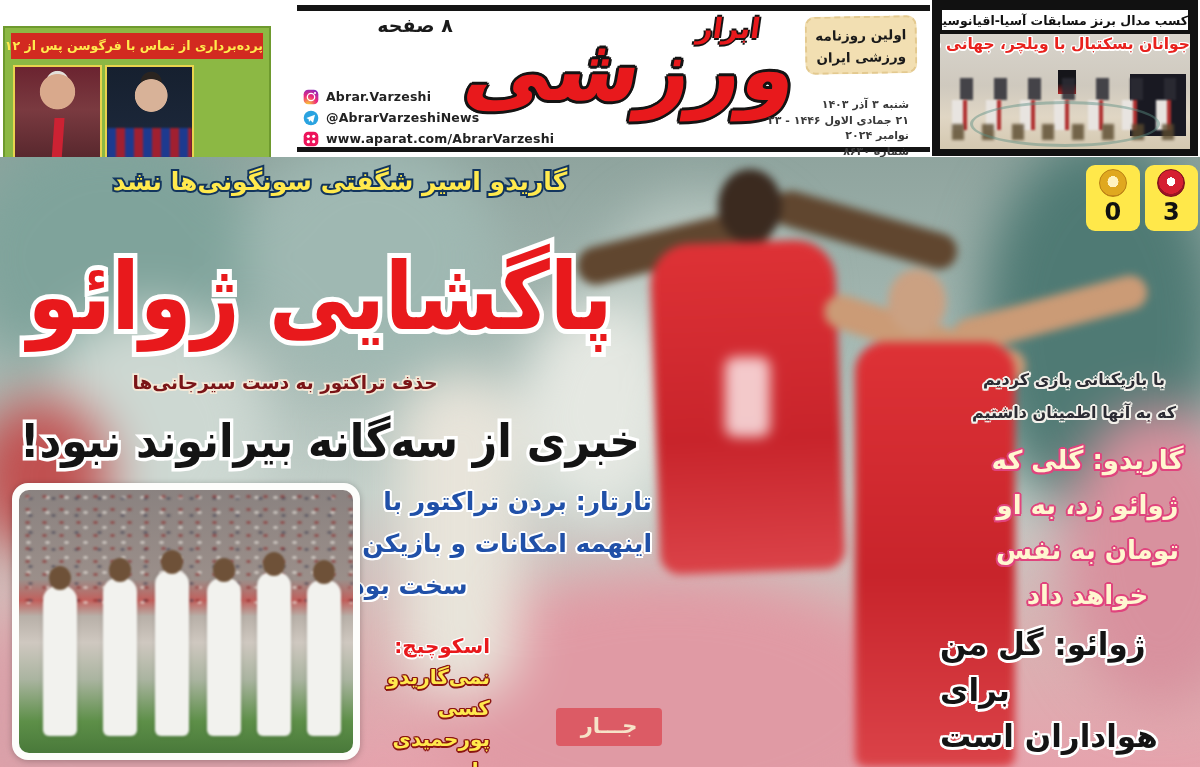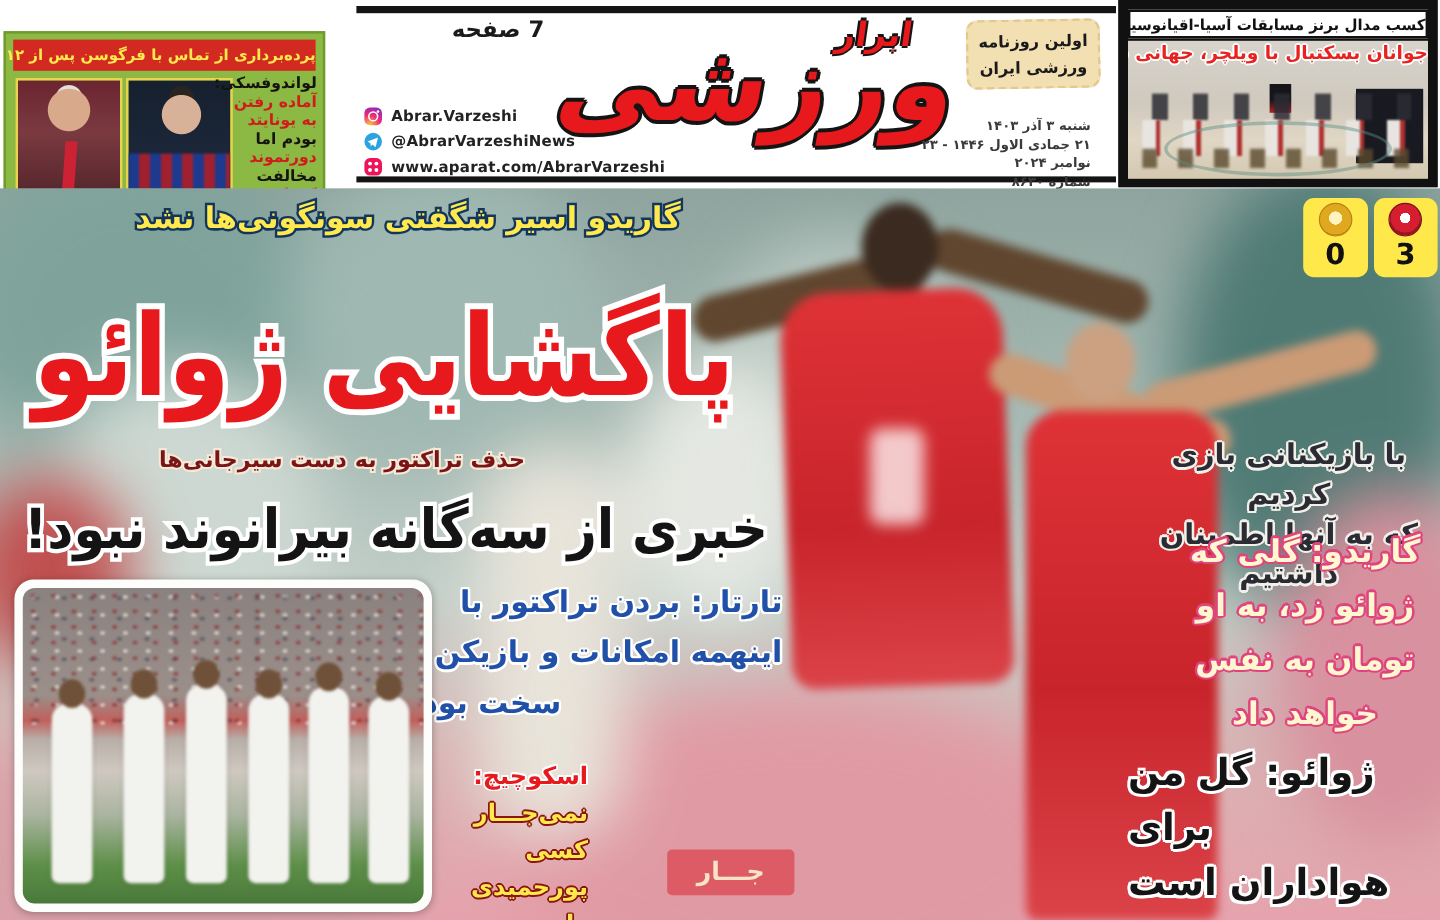--- a/index.html
+++ b/index.html
@@ -79,21 +79,21 @@
   .score-card { flex:1; background:#ffe84a; border-radius:9px; text-align:center; padding-top:4px; }
   .club-logo { width:28px; height:28px; border-radius:50%; margin:0 auto; }
   .club-logo.gold { background:radial-gradient(circle at 50% 45%, #fff3c0 0 28%, #e0a81f 29% 70%, #c8881a 71% 100%); border:1px solid #b87f14; }
   .club-logo.red { background:radial-gradient(circle at 50% 45%, #fff 0 22%, #d51f30 23% 62%, #9d1424 63% 100%); border:1px solid #7c0f1c; }
   .score-num { font-size:24px; font-weight:bold; color:#111; line-height:30px; }
 
   svg text { font-family:"DejaVu Sans", sans-serif; font-weight:bold; direction:rtl; }
   .svgtxt { position:absolute; overflow:visible; }
 
   .quote { position:absolute; direction:rtl; font-weight:bold; }
-  .q-trust { left:950px; top:206px; width:248px; text-align:center; font-size:24px; line-height:33px; color:#2b2b33;
+  .q-trust { left:950px; top:206px; width:248px; text-align:center; font-size:16px; line-height:33px; color:#2b2b33;
       text-shadow:2px 0 0 #f2f0ea,-2px 0 0 #f2f0ea,0 2px 0 #f2f0ea,0 -2px 0 #f2f0ea,1.5px 1.5px 0 #f2f0ea,-1.5px 1.5px 0 #f2f0ea,1.5px -1.5px 0 #f2f0ea,-1.5px -1.5px 0 #f2f0ea; }
   .q-garrido { left:980px; top:281px; width:215px; text-align:center; font-size:26px; line-height:45px; color:#fff7d0;
       text-shadow:2px 0 0 #e0447e,-2px 0 0 #e0447e,0 2px 0 #e0447e,0 -2px 0 #e0447e,1.5px 1.5px 0 #e0447e,-1.5px 1.5px 0 #e0447e,1.5px -1.5px 0 #e0447e,-1.5px -1.5px 0 #e0447e; }
   .q-tartar { left:352px; top:324px; width:300px; font-size:25px; line-height:42px; color:#2050a8; text-align:right;
       text-shadow:2px 0 0 #fff,-2px 0 0 #fff,0 2px 0 #fff,0 -2px 0 #fff,1.5px 1.5px 0 #fff,-1.5px 1.5px 0 #fff,1.5px -1.5px 0 #fff,-1.5px -1.5px 0 #fff; }
   .q-tartar .last { text-align:left; }
   .q-skocic { left:370px; top:474px; width:120px; font-size:20px; line-height:31px; text-align:right; }
   .q-skocic .sk-red { color:#e8191c;
       text-shadow:1.5px 0 0 #fff,-1.5px 0 0 #fff,0 1.5px 0 #fff,0 -1.5px 0 #fff,1px 1px 0 #fff,-1px 1px 0 #fff,1px -1px 0 #fff,-1px -1px 0 #fff; }
   .q-skocic .sk-yellow { color:#ffe94d;
@@ -122,32 +122,23 @@
   <div class="header">
     <div class="rule rule-top"></div>
     <div class="rule rule-bottom"></div>
 
     <div class="leftbox">
       <div class="leftbox-title">پرده‌برداری از تماس با فرگوسن پس از ۱۲ سال</div>
       <div class="lb-photo ferguson"></div>
       <div class="lb-photo lewa">
           <div class="lb-kit"></div>
         </div>
-      <div class="lb-caption">
-        <div class="cap-black">لواندوفسکی:</div>
-        <div class="cap-red">آماده رفتن</div>
-        <div class="cap-red">به یونایتد</div>
-        <div class="cap-black">بودم اما</div>
-        <div class="cap-red">دورتموند</div>
-        <div class="cap-black">مخالفت</div>
-        <div class="cap-red">کرد!</div>
-      </div>
-    </div>
-
-    <div class="pages-label">7 صفحه</div>
+    </div>
+
+    <div class="pages-label">۸ صفحه</div>
     <div class="socials">
       <div class="social-row">
         <svg class="sicon" viewBox="0 0 24 24">
           <defs>
               <radialGradient id="ig" cx="30%" cy="100%" r="130%">
                 <stop offset="0%" stop-color="#f9ce34"></stop>
                 <stop offset="45%" stop-color="#ee2a7b"></stop>
                 <stop offset="100%" stop-color="#6228d7"></stop>
               </radialGradient>
             </defs>
@@ -274,21 +265,21 @@
     </div>
 
     <div class="quote q-tartar">
       <div>تارتار: بردن تراکتور با</div>
       <div>اینهمه امکانات و بازیکن</div>
       <div class="last">سخت بود</div>
     </div>
 
     <div class="quote q-skocic">
       <div class="sk-red">اسکوچیچ:</div>
-      <div class="sk-yellow">نمی‌جـــار کسی</div>
+      <div class="sk-yellow">نمی‌گاریدو کسی</div>
       <div class="sk-yellow">پورحمیدی را</div>
 
     </div>
 
     <div class="quote q-joao">
       <div>ژوائو: گل من برای</div>
       <div>هواداران است</div>
     </div>
 
     <div class="inset">

